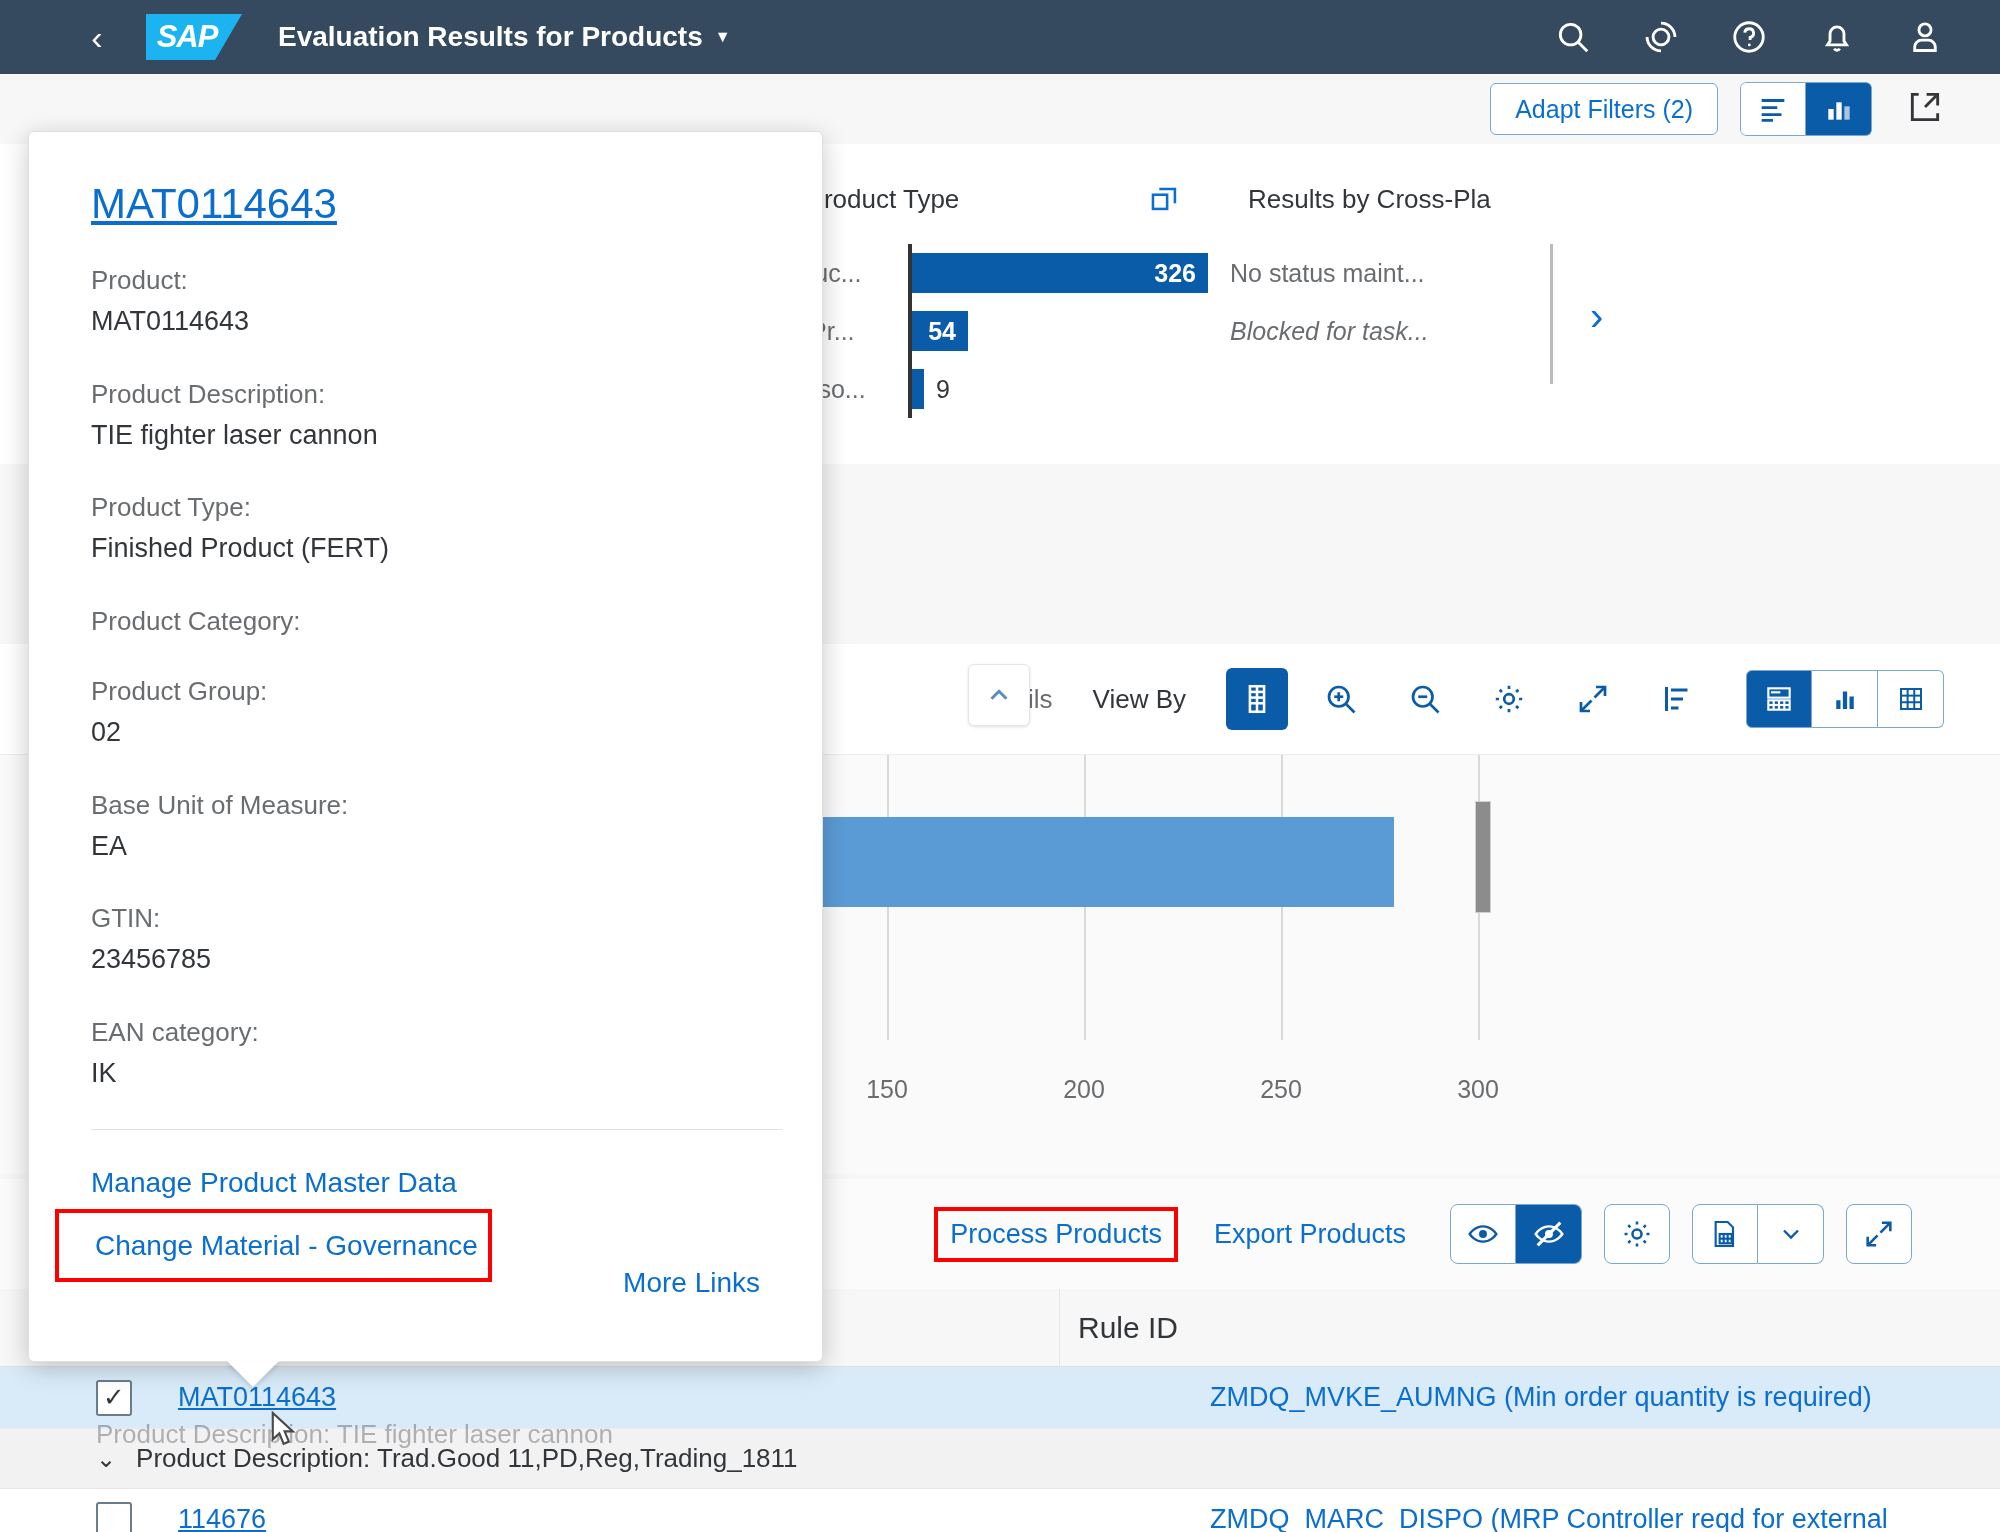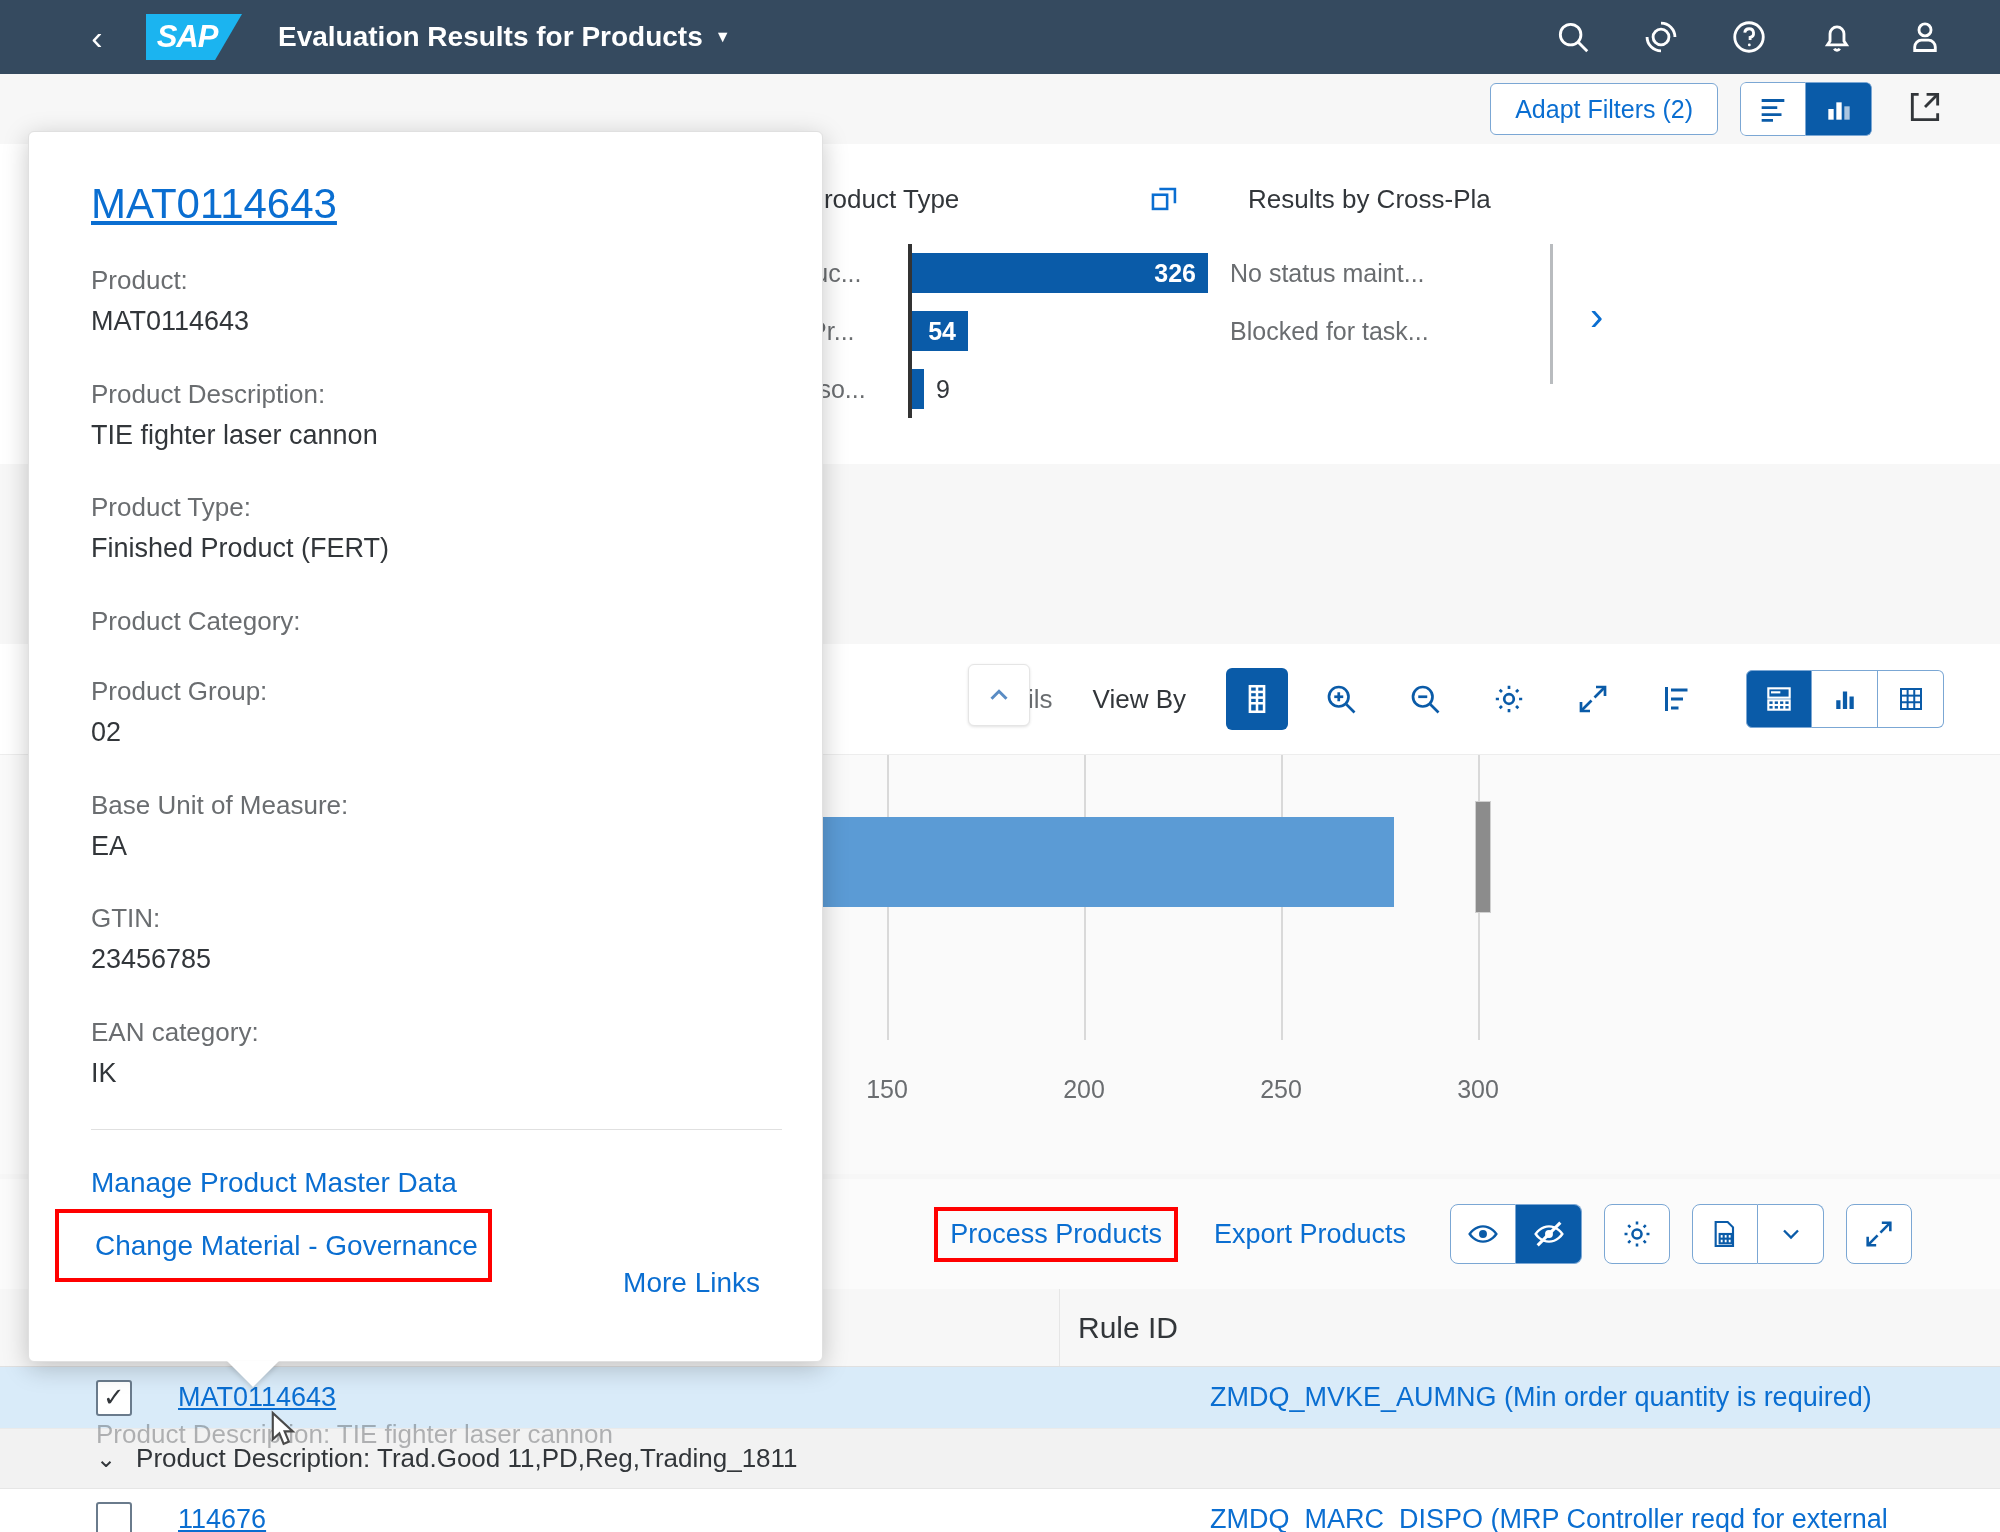--- a/index.html
+++ b/index.html
@@ -347,21 +347,21 @@
         </div>
       </div>
 
       <div class="card" style="left:1230px;width:760px;">
         <div class="card-title">Results by Cross-Pla</div>
         <div class="minibars">
           <div class="minirow">
             <div class="minilabel" style="width:300px;">No status maint...</div>
           </div>
           <div class="minirow">
-            <div class="minilabel" style="width:300px;">Blocked for task...</div>
+            <div class="minilabel" style="width:300px;font-style:italic;">Blocked for task...</div>
           </div>
         </div>
         <div class="card-divider" style="left:320px;"></div>
         <div class="card-next" style="left:360px;">›</div>
       </div>
     </div>
 
     <div class="collapse-tab">
       <svg width="30" height="30" viewBox="0 0 24 24" fill="none" stroke="#5a8cc4" stroke-width="2.4">
         <polyline points="6,15 12,9 18,15"></polyline>

